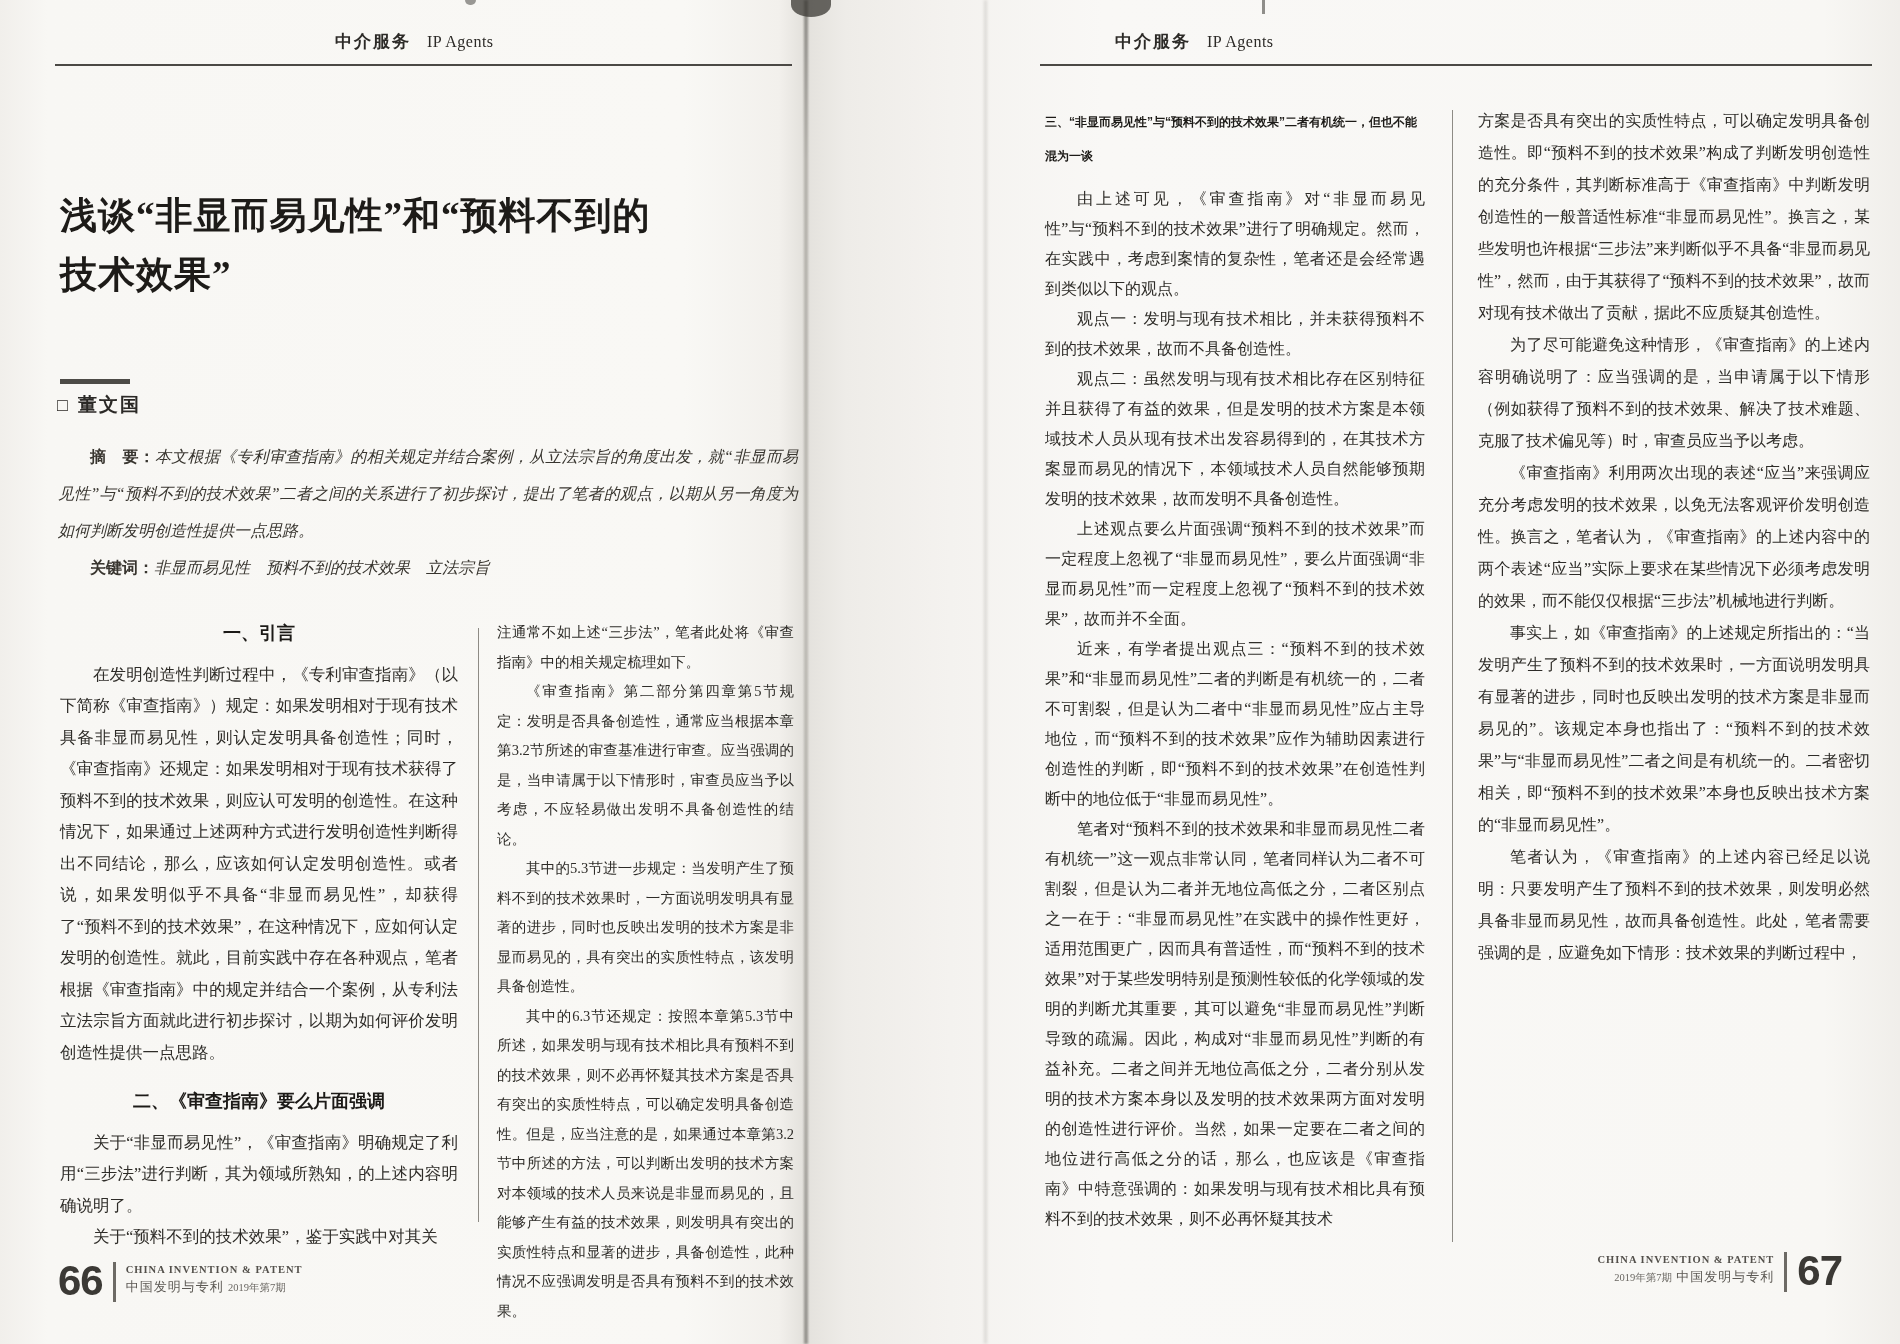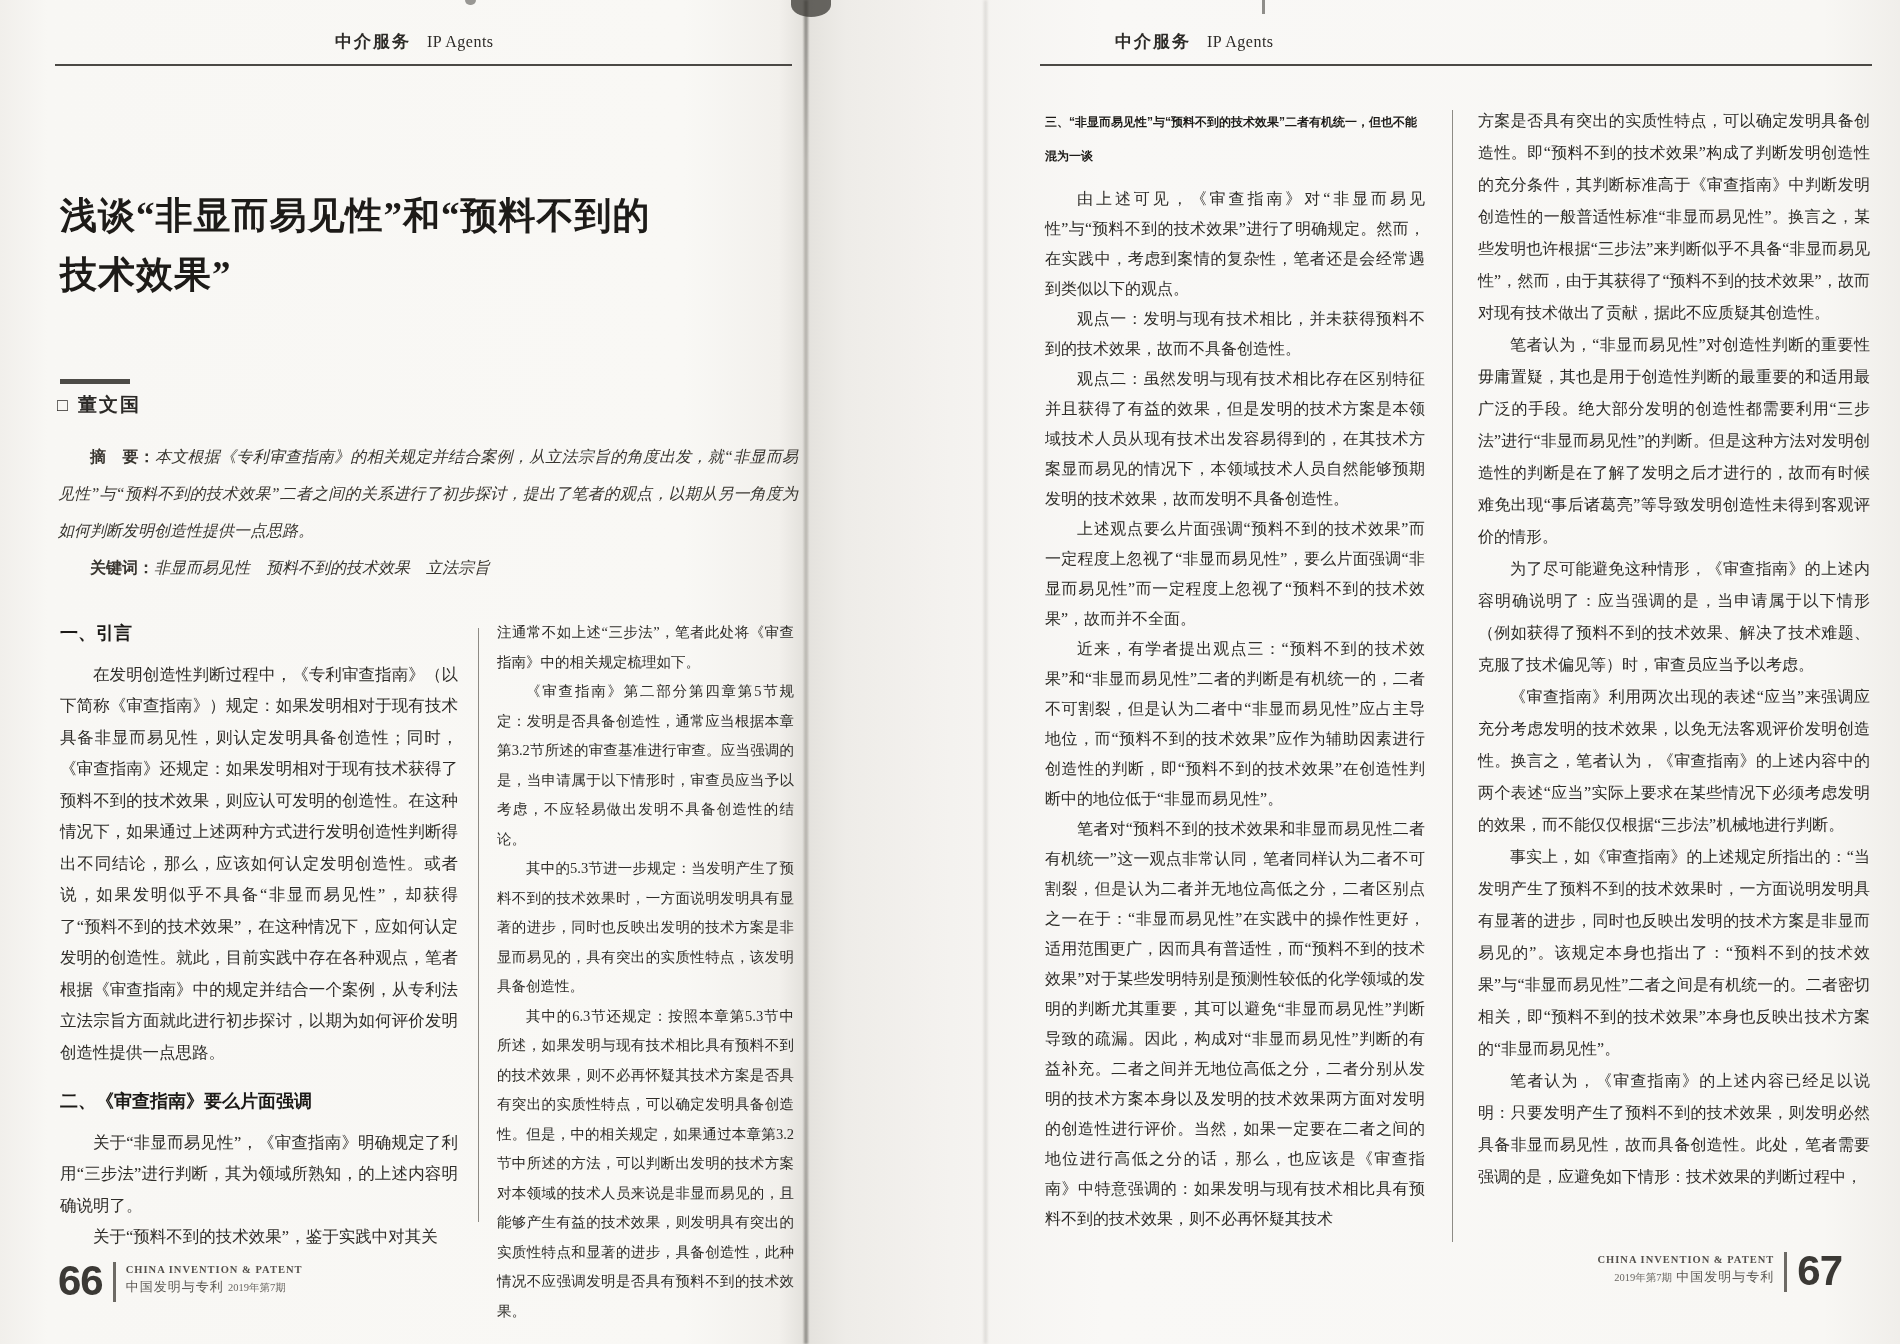--- a/index.html
+++ b/index.html
@@ -57,21 +57,21 @@
 
   
   .col { position:absolute; color:#2e2c28; }
   .col .body-para { text-indent:2em; text-align:justify; }
   .col .body-para.cont { text-indent:0; }
   .col .sec-heading { font-family:"Liberation Sans","DejaVu Sans",sans-serif;
     font-weight:bold; color:#1c1a17; margin:18px 0 9px 0; }
   .col > :first-child { margin-top:0; }
 
   .l-col1 { left:60px;  top:618px; width:398px; font-size:16.5px; line-height:31.5px; }
-  .l-col1 .sec-heading { font-size:18px; }
+  .l-col1 .sec-heading { font-size:18px;text-align:center; }
   .l-col2 { left:497px; top:618px; width:297px; font-size:14.5px; line-height:29.5px; }
   .r-col1 { left:1045px; top:105px; width:380px; font-size:16px; line-height:30px; }
   .r-col1 .sec-heading { font-size:12px; line-height:34px; margin-bottom:11px; }
   .r-col2 { left:1478px; top:105px; width:392px; font-size:16px; line-height:32px; }
 
   .col-divider { position:absolute; width:1px; background:#8e8b85; }
   .div-left  { left:478px;  top:628px; height:594px; }
   .div-right { left:1452px; top:110px; height:1132px; }
 
   
@@ -130,36 +130,35 @@
       <p class="body-para">在发明创造性判断过程中，《专利审查指南》（以下简称《审查指南》）规定：如果发明相对于现有技术具备非显而易见性，则认定发明具备创造性；同时，《审查指南》还规定：如果发明相对于现有技术获得了预料不到的技术效果，则应认可发明的创造性。在这种情况下，如果通过上述两种方式进行发明创造性判断得出不同结论，那么，应该如何认定发明创造性。或者说，如果发明似乎不具备“非显而易见性”，却获得了“预料不到的技术效果”，在这种情况下，应如何认定发明的创造性。就此，目前实践中存在各种观点，笔者根据《审查指南》中的规定并结合一个案例，从专利法立法宗旨方面就此进行初步探讨，以期为如何评价发明创造性提供一点思路。</p>
       <div class="sec-heading">二、《审查指南》要么片面强调</div>
       <p class="body-para">关于“非显而易见性”，《审查指南》明确规定了利用“三步法”进行判断，其为领域所熟知，的上述内容明确说明了。</p>
       <p class="body-para">关于“预料不到的技术效果”，鉴于实践中对其关</p>
     </div>
   <div class="col-divider div-left"></div>
   <div class="col l-col2">
       <p class="body-para cont">注通常不如上述“三步法”，笔者此处将《审查指南》中的相关规定梳理如下。</p>
       <p class="body-para">《审查指南》第二部分第四章第5节规定：发明是否具备创造性，通常应当根据本章第3.2节所述的审查基准进行审查。应当强调的是，当申请属于以下情形时，审查员应当予以考虑，不应轻易做出发明不具备创造性的结论。</p>
       <p class="body-para">其中的5.3节进一步规定：当发明产生了预料不到的技术效果时，一方面说明发明具有显著的进步，同时也反映出发明的技术方案是非显而易见的，具有突出的实质性特点，该发明具备创造性。</p>
-      <p class="body-para">其中的6.3节还规定：按照本章第5.3节中所述，如果发明与现有技术相比具有预料不到的技术效果，则不必再怀疑其技术方案是否具有突出的实质性特点，可以确定发明具备创造性。但是，中的相关规定，如果通过本章第3.2节中所述的方法，可以判断出发明的技术方案对本领域的技术人员来说是非显而易见的，且能够产生有益的技术效果，则发明具有突出的实质性特点和显著的进步，具备创造性，此种情况不应强调发明是否具有预料不到的技术效果。</p>
+      <p class="body-para">其中的6.3节还规定：按照本章第5.3节中所述，如果发明与现有技术相比具有预料不到的技术效果，则不必再怀疑其技术方案是否具有突出的实质性特点，可以确定发明具备创造性。但是，应当注意的是，如果通过本章第3.2节中所述的方法，可以判断出发明的技术方案对本领域的技术人员来说是非显而易见的，且能够产生有益的技术效果，则发明具有突出的实质性特点和显著的进步，具备创造性，此种情况不应强调发明是否具有预料不到的技术效果。</p>
     </div>
 
   <div class="col r-col1">
       <div class="sec-heading">三、“非显而易见性”与“预料不到的技术效果”二者有机统一，但也不能混为一谈</div>
       <p class="body-para">由上述可见，《审查指南》对“非显而易见性”与“预料不到的技术效果”进行了明确规定。然而，在实践中，考虑到案情的复杂性，笔者还是会经常遇到类似以下的观点。</p>
       <p class="body-para">观点一：发明与现有技术相比，并未获得预料不到的技术效果，故而不具备创造性。</p>
       <p class="body-para">观点二：虽然发明与现有技术相比存在区别特征并且获得了有益的效果，但是发明的技术方案是本领域技术人员从现有技术出发容易得到的，在其技术方案显而易见的情况下，本领域技术人员自然能够预期发明的技术效果，故而发明不具备创造性。</p>
       <p class="body-para">上述观点要么片面强调“预料不到的技术效果”而一定程度上忽视了“非显而易见性”，要么片面强调“非显而易见性”而一定程度上忽视了“预料不到的技术效果”，故而并不全面。</p>
       <p class="body-para">近来，有学者提出观点三：“预料不到的技术效果”和“非显而易见性”二者的判断是有机统一的，二者不可割裂，但是认为二者中“非显而易见性”应占主导地位，而“预料不到的技术效果”应作为辅助因素进行创造性的判断，即“预料不到的技术效果”在创造性判断中的地位低于“非显而易见性”。</p>
       <p class="body-para">笔者对“预料不到的技术效果和非显而易见性二者有机统一”这一观点非常认同，笔者同样认为二者不可割裂，但是认为二者并无地位高低之分，二者区别点之一在于：“非显而易见性”在实践中的操作性更好，适用范围更广，因而具有普适性，而“预料不到的技术效果”对于某些发明特别是预测性较低的化学领域的发明的判断尤其重要，其可以避免“非显而易见性”判断导致的疏漏。因此，构成对“非显而易见性”判断的有益补充。二者之间并无地位高低之分，二者分别从发明的技术方案本身以及发明的技术效果两方面对发明的创造性进行评价。当然，如果一定要在二者之间的地位进行高低之分的话，那么，也应该是《审查指南》中特意强调的：如果发明与现有技术相比具有预料不到的技术效果，则不必再怀疑其技术</p>
     </div>
   <div class="col-divider div-right"></div>
   <div class="col r-col2">
       <p class="body-para cont">方案是否具有突出的实质性特点，可以确定发明具备创造性。即“预料不到的技术效果”构成了判断发明创造性的充分条件，其判断标准高于《审查指南》中判断发明创造性的一般普适性标准“非显而易见性”。换言之，某些发明也许根据“三步法”来判断似乎不具备“非显而易见性”，然而，由于其获得了“预料不到的技术效果”，故而对现有技术做出了贡献，据此不应质疑其创造性。</p>
-      <p class="body-para">笔者认为，“非显而易见性”对创造性判断的重要性毋庸置疑，其也是用于创造性判断的最重要的和适用最广泛的手段。绝大部分发明的创造性都需要利用“三步法”进行“非显而易见性”的判断。但是这种方法对发明创造性的判断是在了解了发明之后才进行的，故而有时候难免出现“事后诸葛亮”等导致发明创造性未得到客观评价的情形。</p>
       <p class="body-para">为了尽可能避免这种情形，《审查指南》的上述内容明确说明了：应当强调的是，当申请属于以下情形（例如获得了预料不到的技术效果、解决了技术难题、克服了技术偏见等）时，审查员应当予以考虑。</p>
       <p class="body-para">《审查指南》利用两次出现的表述“应当”来强调应充分考虑发明的技术效果，以免无法客观评价发明创造性。换言之，笔者认为，《审查指南》的上述内容中的两个表述“应当”实际上要求在某些情况下必须考虑发明的效果，而不能仅仅根据“三步法”机械地进行判断。</p>
       <p class="body-para">事实上，如《审查指南》的上述规定所指出的：“当发明产生了预料不到的技术效果时，一方面说明发明具有显著的进步，同时也反映出发明的技术方案是非显而易见的”。该规定本身也指出了：“预料不到的技术效果”与“非显而易见性”二者之间是有机统一的。二者密切相关，即“预料不到的技术效果”本身也反映出技术方案的“非显而易见性”。</p>
       <p class="body-para">笔者认为，《审查指南》的上述内容已经足以说明：只要发明产生了预料不到的技术效果，则发明必然具备非显而易见性，故而具备创造性。此处，笔者需要强调的是，应避免如下情形：技术效果的判断过程中，</p>
     </div>
 
   <div class="footer footer-left">
     <div class="page-num">66</div>
     <div class="footer-bar"></div>
     <div class="footer-meta">

